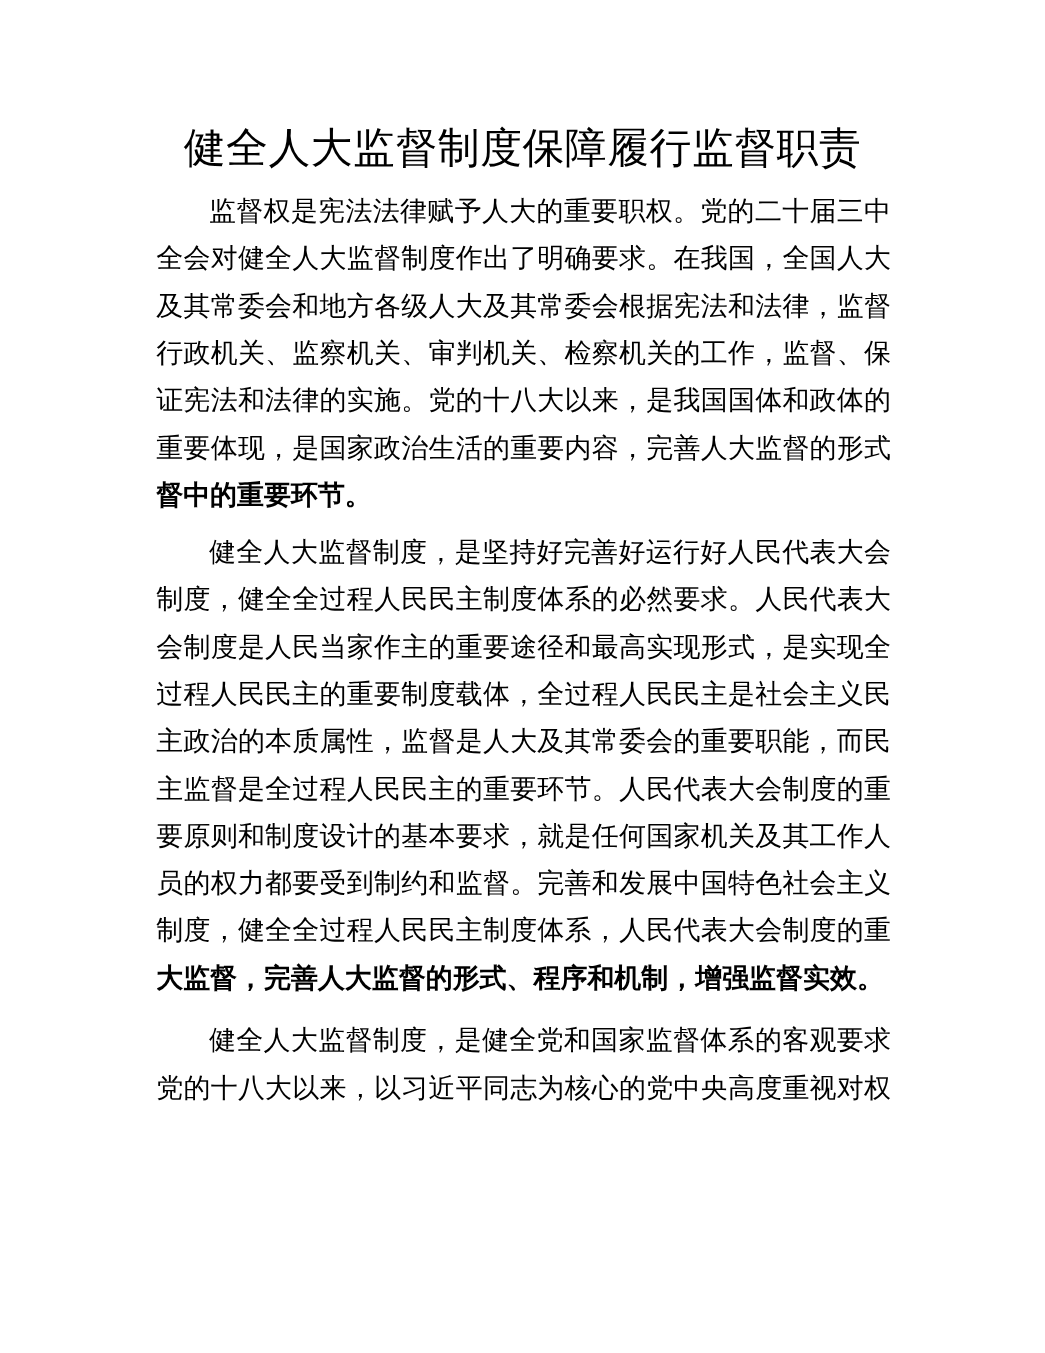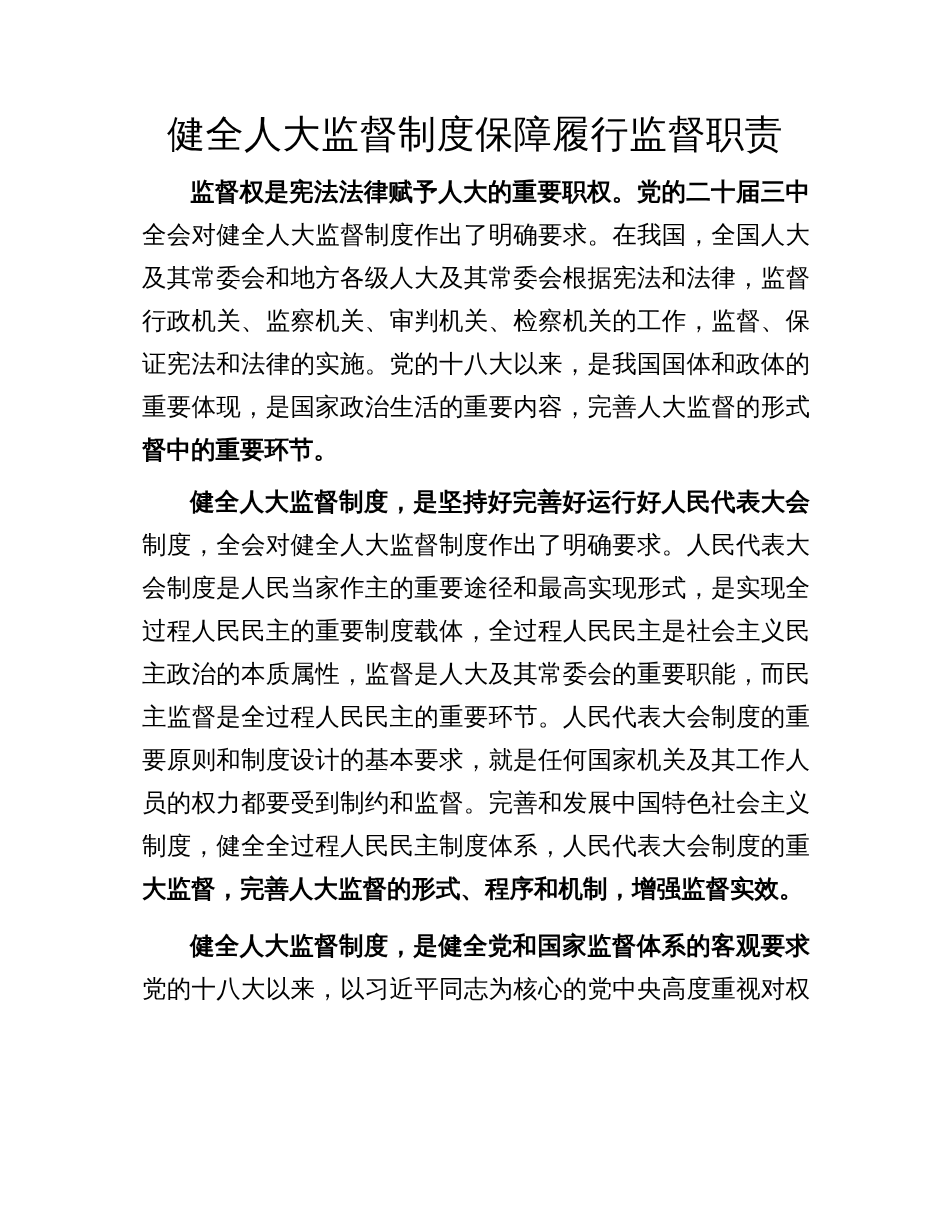--- a/index.html
+++ b/index.html
@@ -3,38 +3,38 @@
   <meta charset="utf-8">
   <style>
     html, body { margin: 0; padding: 0; background: #ffffff; }
     body { width: 950px; height: 1230px; position: relative; overflow: hidden;
       font-family: "DejaVu Sans", "Liberation Sans", sans-serif; color: #000; }
     .title { position: absolute; top: 112px; left: 0; width: 950px; text-align: center;
       font-size: 38px; line-height: 44px; letter-spacing: 0.5px; }
     .line { position: absolute; left: 142px; width: 668px; font-size: 24.5px;
       line-height: 34px; white-space: nowrap; text-align: justify; text-align-last: justify; }
     .line.last { text-align-last: left; font-weight: bold; }
-    .line.indent { left: 190px; width: 620px; font-weight: bold; }
+    .line.indent { left: 190px; width: 620px; }
   </style>
 </head>
 <body>
 
 <div>
   <div class="title">健全人大监督制度保障履行监督职责</div>
 
   <div class="line indent" style="top:175px">监督权是宪法法律赋予人大的重要职权。党的二十届三中</div>
   <div class="line" style="top:218px">全会对健全人大监督制度作出了明确要求。在我国，全国人大</div>
   <div class="line" style="top:261px">及其常委会和地方各级人大及其常委会根据宪法和法律，监督</div>
   <div class="line" style="top:304px">行政机关、监察机关、审判机关、检察机关的工作，监督、保</div>
   <div class="line" style="top:347px">证宪法和法律的实施。党的十八大以来，是我国国体和政体的</div>
   <div class="line" style="top:390px">重要体现，是国家政治生活的重要内容，完善人大监督的形式</div>
   <div class="line last" style="top:433px">督中的重要环节。</div>
 
   <div class="line indent" style="top:485px">健全人大监督制度，是坚持好完善好运行好人民代表大会</div>
-  <div class="line" style="top:528px">制度，全会对健全人大监督制度作出了明确要求。人民代表大</div>
+  <div class="line" style="top:528px">制度，健全全过程人民民主制度体系的必然要求。人民代表大</div>
   <div class="line" style="top:571px">会制度是人民当家作主的重要途径和最高实现形式，是实现全</div>
   <div class="line" style="top:614px">过程人民民主的重要制度载体，全过程人民民主是社会主义民</div>
   <div class="line" style="top:657px">主政治的本质属性，监督是人大及其常委会的重要职能，而民</div>
   <div class="line" style="top:700px">主监督是全过程人民民主的重要环节。人民代表大会制度的重</div>
   <div class="line" style="top:743px">要原则和制度设计的基本要求，就是任何国家机关及其工作人</div>
   <div class="line" style="top:786px">员的权力都要受到制约和监督。完善和发展中国特色社会主义</div>
   <div class="line" style="top:829px">制度，健全全过程人民民主制度体系，人民代表大会制度的重</div>
   <div class="line last" style="top:872px">大监督，完善人大监督的形式、程序和机制，增强监督实效。</div>
 
   <div class="line indent" style="top:929px">健全人大监督制度，是健全党和国家监督体系的客观要求</div>

